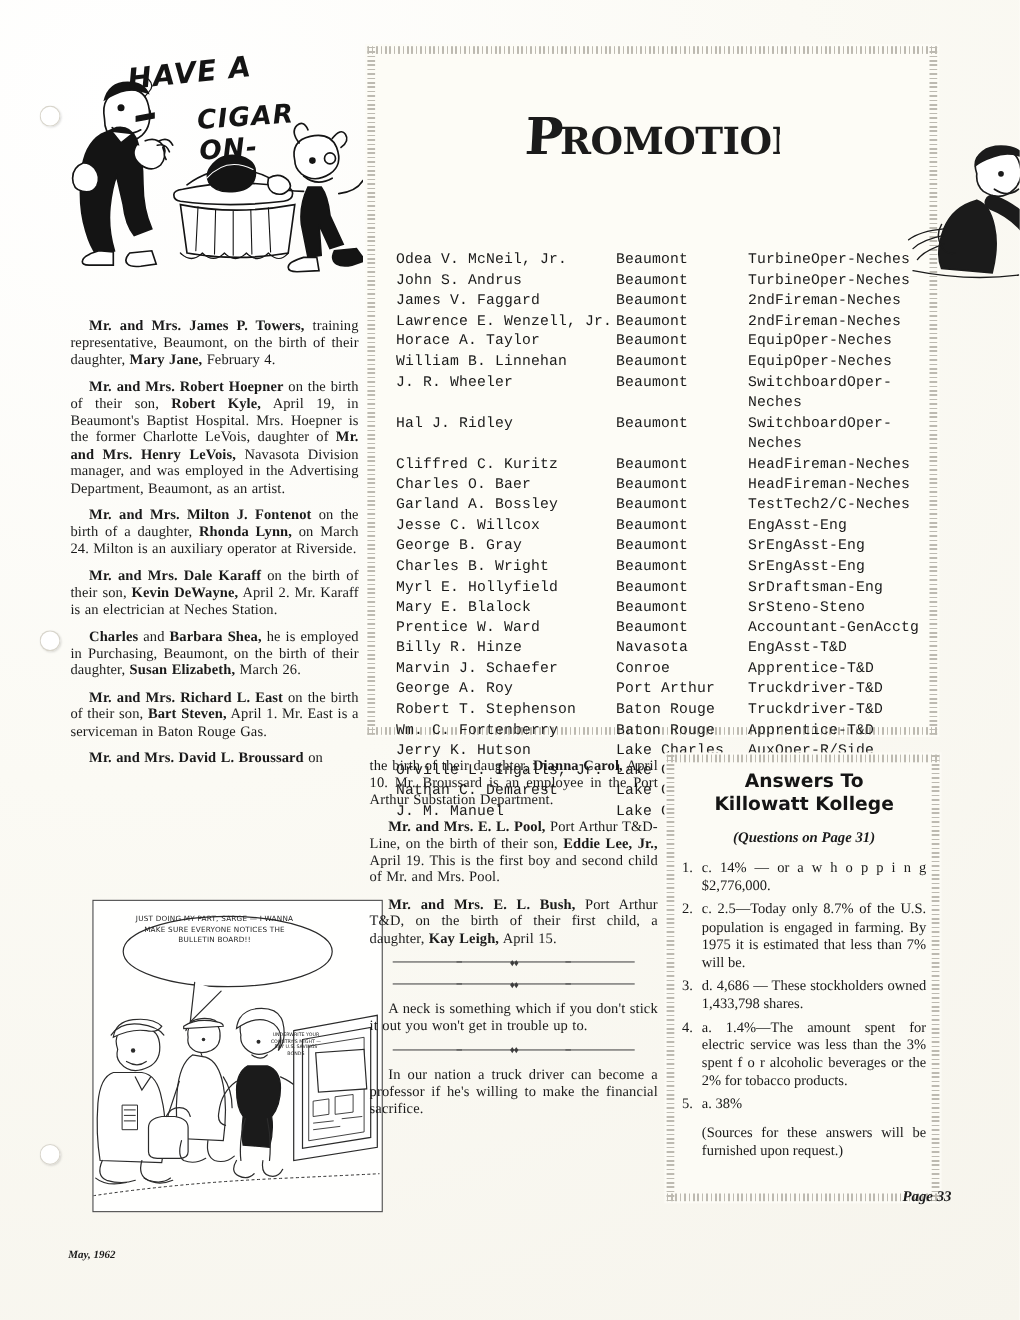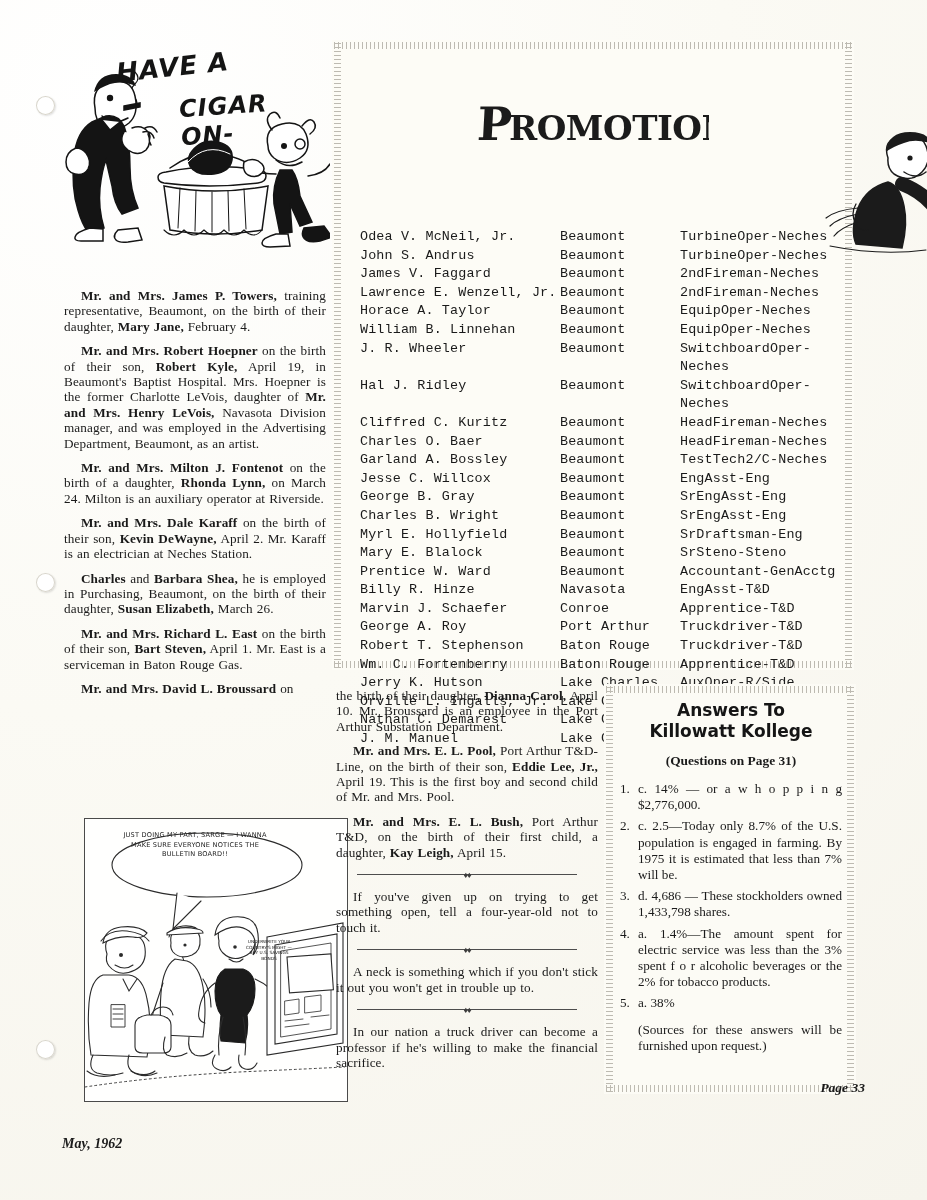--- a/index.html
+++ b/index.html
@@ -87,38 +87,38 @@
   #answers-box{
     position:absolute;left:604px;top:684px;width:252px;height:410px;
     background:#fcfbf5;
   }
   #answers-inner{position:absolute;left:16px;right:14px;top:16px;}
   #ans-h1,#ans-h2{
     text-align:center;font-family:"DejaVu Sans", sans-serif;
     font-weight:bold;font-size:17px;line-height:21px;color:#151515;
   }
   #ans-sub{
-    text-align:center;font-weight:bold;
+    text-align:center;font-style:italic;font-weight:bold;
     font-size:13.4px;margin-top:11px;margin-bottom:12px;
   }
   .ans-item{display:flex;font-size:13.2px;line-height:16.2px;margin-bottom:5px;text-align:justify;}
   .ans-item .num{width:18px;flex:none;}
   .ans-item .txt{flex:1;}
   #ans-note{font-size:13.2px;line-height:16.2px;margin-top:10px;margin-left:18px;text-align:justify;}
 
   
   .sep{position:relative;height:11px;margin:7px 0 9px 0;}
   .sep .bar{position:absolute;top:5px;left:30%;width:40%;height:1px;background:#4d4d4d;}
   .sep .barl{position:absolute;top:5px;left:8%;width:24%;height:1px;background:#4d4d4d;}
   .sep .barr{position:absolute;top:5px;right:8%;width:24%;height:1px;background:#4d4d4d;}
   .sep .dia{position:absolute;top:1.5px;left:50%;margin-left:-9px;width:18px;text-align:center;
      font-size:9px;line-height:9px;color:#3d3d3d;letter-spacing:-1px;}
 
   
-  #footer-date{position:absolute;left:62px;top:1136px;font-size:14px;font-weight:bold;font-style:italic;}
+  #footer-date{position:absolute;left:62px;top:1136px;font-size:10px;font-weight:bold;font-style:italic;}
   #footer-page{position:absolute;right:62px;top:1080px;font-size:13.5px;font-weight:bold;font-style:italic;}
 
   
   #bubble-text{
     position:absolute;left:42%;top:12px;transform:translateX(-50%);
     width:150px;text-align:center;
     font-family:"DejaVu Sans", sans-serif;font-size:6.6px;line-height:9.5px;
     letter-spacing:.2px;color:#222;
   }
   #poster-text{
@@ -429,21 +429,20 @@
   <div class="col" id="col-mid-text">
       <p class="noind">the birth of their daughter, <b>Dianna Carol,</b> April 10.  Mr. Broussard is an employee in the Port Arthur Substation Department.</p>
       <p><b>Mr. and Mrs. E. L. Pool,</b> Port Arthur T&amp;D-Line, on the birth of their son, <b>Eddie Lee, Jr.,</b> April 19.  This is the first boy and second child of Mr. and Mrs. Pool.</p>
       <p><b>Mr. and Mrs. E. L. Bush,</b> Port Arthur T&amp;D, on the birth of their first child, a daughter, <b>Kay Leigh,</b> April 15.</p>
       <div class="sep">
         <span class="barl"></span>
         <span class="bar"></span>
         <span class="barr"></span>
         <span class="dia">♦♦</span>
       </div>
-      <p>If you've given up on trying to get something open, tell a four-year-old not to touch it.</p>
       <div class="sep">
         <span class="barl"></span>
         <span class="bar"></span>
         <span class="barr"></span>
         <span class="dia">♦♦</span>
       </div>
       <p>A neck is something which if you don't stick it out you won't get in trouble up to.</p>
       <div class="sep">
         <span class="barl"></span>
         <span class="bar"></span>

